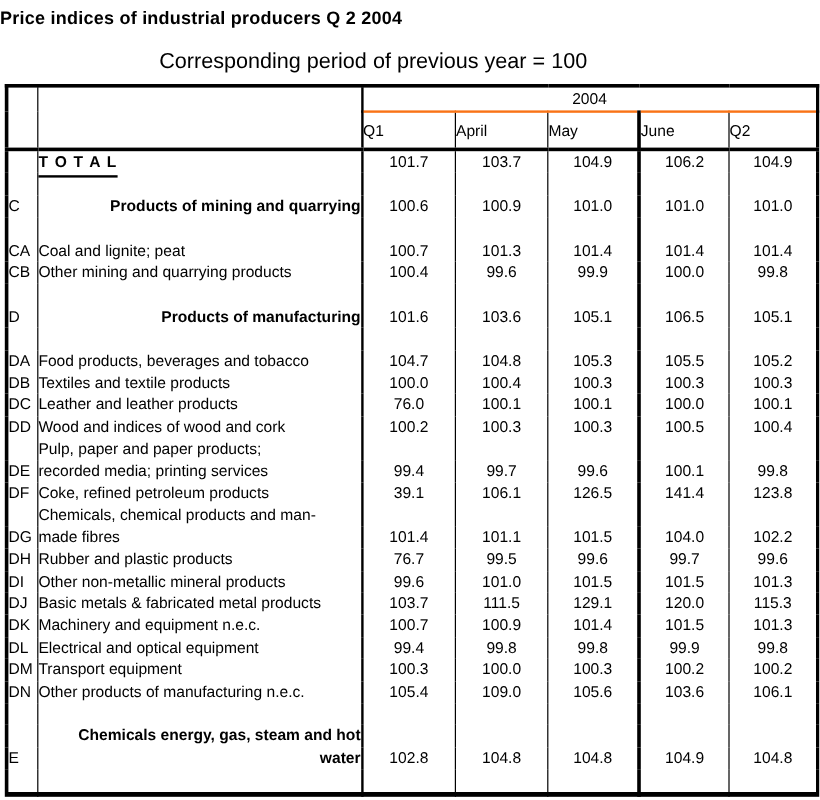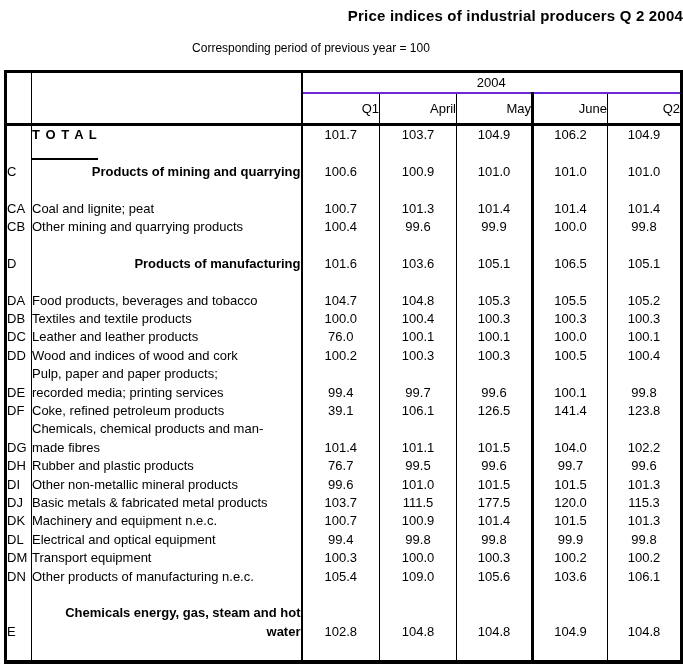--- a/index.html
+++ b/index.html
@@ -14,32 +14,32 @@
     width: 683px;
     height: 667px;
     background: #ffffff;
     overflow: hidden;
   }
   .title {
     position: absolute;
     top: 7px;
     left: 0;
     width: 683px;
-    text-align: right;
+    text-align: left;
     font-size: 15px;
     font-weight: bold;
     letter-spacing: 0.2px;
   }
   .subtitle {
     position: absolute;
     top: 41px;
     left: 0;
     width: 622px;
     text-align: center;
-    font-size: 12px;
+    font-size: 18px;
   }
   table.idx {
     position: absolute;
     top: 70px;
     left: 4px;
     border-collapse: collapse;
     table-layout: fixed;
     width: 676px;
     border: 3px solid #000000;
     border-bottom-width: 4px;
@@ -55,34 +55,34 @@
   
   .c-code  { border-right: 1px solid #000000; }
   .c-name  { border-right: 2px solid #000000; }
   .c-v0    { border-right: 1px solid #000000; }
   .c-v1    { border-right: 1px solid #000000; }
   .c-v2    { border-right: 3px solid #000000; }
   .c-v3    { border-right: 1px solid #000000; }
   .c-v4    { }
   
   tr.h1 td { height: 19px; }
-  td.year-cell { border-bottom: 2px solid #6d28d9; text-align: center; vertical-align: middle; }
-  tr.h2 td { height: 29px; border-bottom: 3px solid #000000; text-align: right; vertical-align: middle; }
+  td.year-cell { border-bottom: 2px solid #f97316; text-align: center; vertical-align: middle; }
+  tr.h2 td { height: 29px; border-bottom: 3px solid #000000; text-align: left; vertical-align: middle; }
   td.hspan { border-bottom: 3px solid #000000; }
   
   tr.body-row td { height: 18.4px; vertical-align: middle; line-height: 18.4px; }
   td.cell-code { padding-left: 2px; }
   td.cell-name { padding-left: 4px; }
   td.cell-val  { text-align: center; }
   tr.bold td.cell-name { font-weight: bold; text-align: right; }
   .total-text {
     font-weight: bold;
     letter-spacing: 1px;
     border-bottom: 2px solid #000000;
-    padding-bottom: 16px;
+    padding-bottom: 4px;
   }
 </style>
 </head>
 <body>
 
 <div id="page">
 
   <div class="title">Price indices of industrial producers Q 2 2004</div>
   <div class="subtitle">Corresponding period of previous year = 100</div>
 
@@ -288,21 +288,21 @@
           <td class="c-v1 cell-val">101.0</td>
           <td class="c-v2 cell-val">101.5</td>
           <td class="c-v3 cell-val">101.5</td>
           <td class="c-v4 cell-val">101.3</td>
         </tr>
         <tr class="body-row normal">
           <td class="c-code cell-code">DJ</td>
           <td class="c-name cell-name">Basic metals &amp; fabricated metal products</td>
           <td class="c-v0 cell-val">103.7</td>
           <td class="c-v1 cell-val">111.5</td>
-          <td class="c-v2 cell-val">177.5</td>
+          <td class="c-v2 cell-val">129.1</td>
           <td class="c-v3 cell-val">120.0</td>
           <td class="c-v4 cell-val">115.3</td>
         </tr>
         <tr class="body-row normal">
           <td class="c-code cell-code">DK</td>
           <td class="c-name cell-name">Machinery and equipment n.e.c.</td>
           <td class="c-v0 cell-val">100.7</td>
           <td class="c-v1 cell-val">100.9</td>
           <td class="c-v2 cell-val">101.4</td>
           <td class="c-v3 cell-val">101.5</td>

